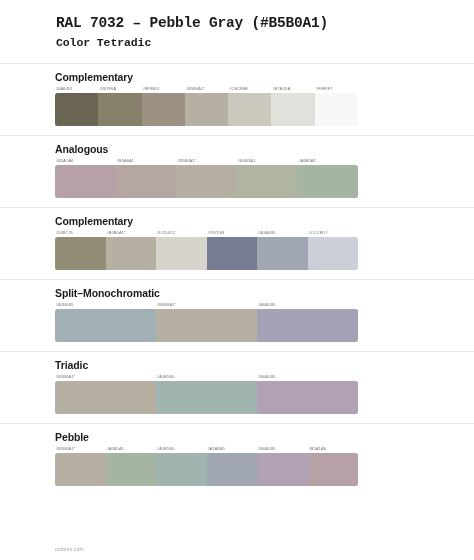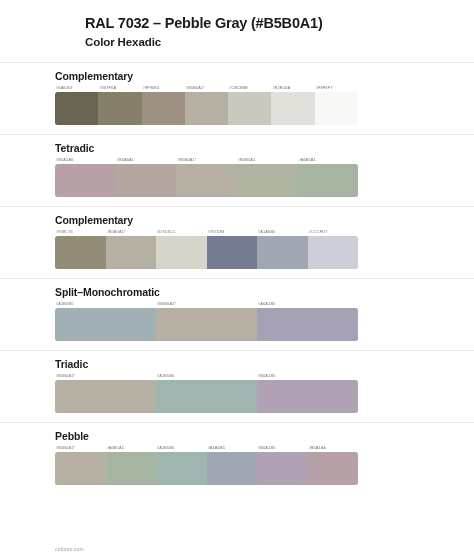--- a/index.html
+++ b/index.html
@@ -9,21 +9,22 @@
     font-family:"Liberation Sans", sans-serif;
     -webkit-font-smoothing:antialiased;
   }
   #page {
     position:relative;
     width:474px; height:560px;
     background:#ffffff;
     overflow:hidden;
   }
   .header {
-    padding:14px 0 0 85px;
+    padding:14px 0 0 56px;
+    font-family:Liberation Mono, monospace;
   }
   .title {
     font-size:14.5px;
     font-weight:bold;
     color:#1b1b1b;
     letter-spacing:-0.2px;
     line-height:1.3;
   }
   .subtitle {
     font-size:11.5px;
@@ -90,21 +91,21 @@
     letter-spacing:0.2px;
   }
 </style>
 </head>
 <body>
 
 <div id="page">
 
   <div class="header">
     <div class="title">RAL 7032 – Pebble Gray (#B5B0A1)</div>
-    <div class="subtitle">Color Hexadic</div>
+    <div class="subtitle">Color Tetradic</div>
   </div>
 
   <div class="sections" id="sections">
       <div class="section sec-pad">
         <div class="divider"></div>
         <div class="sec-name">Complementary</div>
         <div class="hexrow">
           <div class="hexlabel" style="width: 14.2857%;">#6A6453</div>
           <div class="hexlabel" style="width: 14.2857%;">#867F6A</div>
           <div class="hexlabel" style="width: 14.2857%;">#9F9084</div>
@@ -118,21 +119,21 @@
           <div class="sw" style="width: 14.2857%; background: rgb(134, 127, 106);"></div>
           <div class="sw" style="width: 14.2857%; background: rgb(159, 144, 132);"></div>
           <div class="sw" style="width: 14.2857%; background: rgb(181, 176, 161);"></div>
           <div class="sw" style="width: 14.2857%; background: rgb(203, 200, 190);"></div>
           <div class="sw" style="width: 14.2857%; background: rgb(226, 224, 218);"></div>
           <div class="sw" style="width: 14.2857%; background: rgb(248, 248, 247);"></div>
         </div>
       </div>
       <div class="section sec-pad">
         <div class="divider"></div>
-        <div class="sec-name">Tetradic</div>
+        <div class="sec-name">Analogous</div>
         <div class="hexrow">
           <div class="hexlabel" style="width: 20%;">#B5A1A6</div>
           <div class="hexlabel" style="width: 20%;">#B5A6A1</div>
           <div class="hexlabel" style="width: 20%;">#B5B0A1*</div>
           <div class="hexlabel" style="width: 20%;">#B0B5A1</div>
           <div class="hexlabel" style="width: 20%;">#A6B5A1</div>
         </div>
         <div class="strip">
           <div class="sw" style="width: 20%; background: rgb(181, 161, 166);"></div>
           <div class="sw" style="width: 20%; background: rgb(181, 166, 161);"></div>

